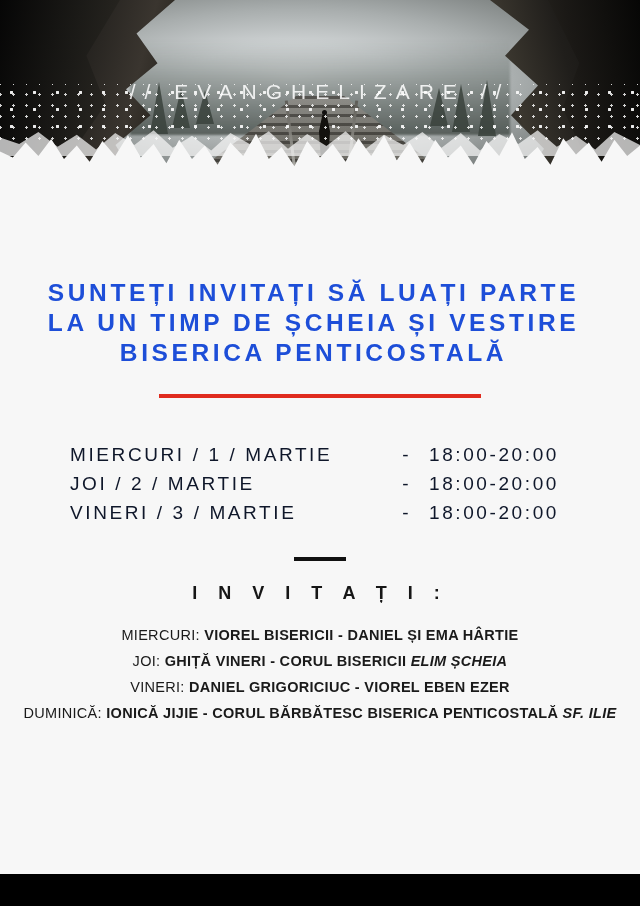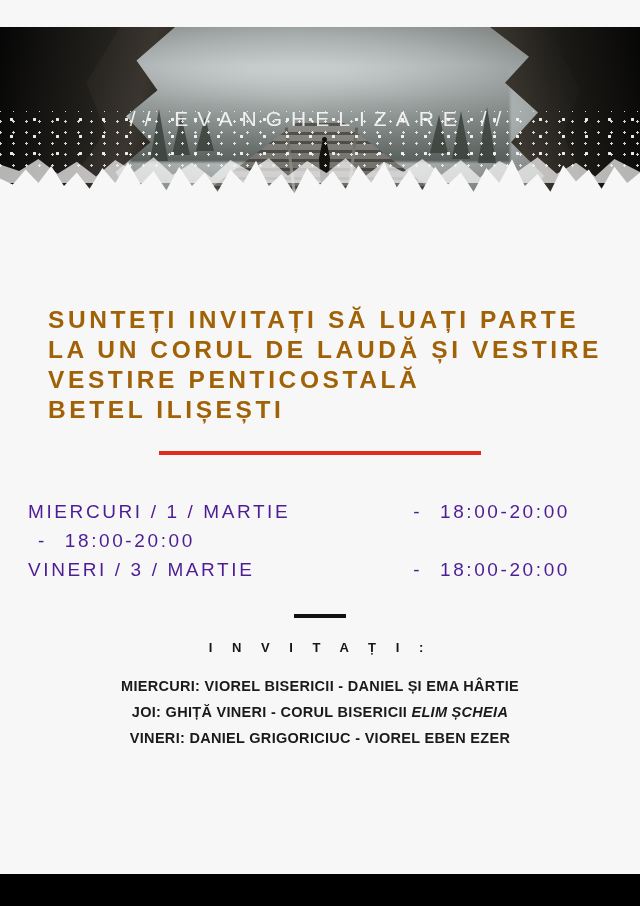--- a/index.html
+++ b/index.html
@@ -18,21 +18,20 @@
     overflow: hidden;
   }
 
   
   .hero {
     position: relative;
     width: 640px;
     height: 186px;
     overflow: hidden;
     background: #d946ef;
-    margin-top: 27px;
   }
   .hero-sky {
     position: absolute;
     left: 0; top: 0;
     width: 640px; height: 186px;
     background:
       radial-gradient(ellipse at 46% 42%, #e9ebec 0%, #cfd3d4 22%, #a9aeae 45%, #7d8281 68%, #51514f 100%);
   }
   
   .hero-forest-far {
@@ -189,41 +188,42 @@
     color: rgba(255,255,255,0.86);
     font-size: 21px;
     letter-spacing: 9px;
     font-weight: 400;
     font-family: "Liberation Sans", sans-serif;
   }
 
   
   .headline {
     margin: 0;
-    padding: 92px 30px 0 48px;
-    color: #a16207;
+    padding: 92px 30px 0 17px;
+    text-align: center;
+    color: #1d4ed8;
     font-weight: bold;
     font-size: 24.5px;
     line-height: 30px;
     letter-spacing: 3.6px;
   }
   .headline div { white-space: nowrap; }
 
   .red-rule {
     width: 322px;
     height: 4px;
     background: #e02b1e;
     margin: 26px auto 0 auto;
   }
 
   
   .schedule {
-    margin: 42px 0 0 0;
-    padding: 0 70px 0 28px;
-    color: #4c1d95;
+    margin: 42px 11px 0 0;
+    padding: 0 70px 0 70px;
+    color: #0f172a;
     font-size: 19px;
     letter-spacing: 2.6px;
     line-height: 29px;
   }
   .sched-row {
     display: flex;
     justify-content: space-between;
     white-space: nowrap;
   }
   .sched-left { text-align: right; flex: 0 0 auto; }
@@ -235,33 +235,33 @@
     height: 4px;
     background: #111111;
     margin: 30px auto 0 auto;
   }
 
   
   .invitati-label {
     margin-top: 22px;
     text-align: center;
     font-weight: bold;
-    font-size: 13px;
+    font-size: 18px;
     letter-spacing: 8px;
     color: #161616;
   }
   .guests {
     margin-top: 18px;
     text-align: center;
     color: #1a1a1a;
     font-size: 14.5px;
     line-height: 26px;
     letter-spacing: 0.3px;
   }
-  .guests .day { font-weight: bold; }
+  .guests .day { font-weight: normal; }
   .guests .name { font-weight: bold; }
   .guests .ital { font-style: italic; font-weight: bold; }
 
   
   .bottom-bar {
     position: absolute;
     left: 0; bottom: 0;
     width: 640px;
     height: 32px;
     background: #000000;
@@ -300,39 +300,42 @@
 
     <div class="hero-speckles"></div>
     <div class="hero-tear2"></div>
     <div class="hero-tear"></div>
 
     <div class="evanghelizare">// EVANGHELIZARE //</div>
   </div>
 
   <div class="headline">
     <div>SUNTEȚI INVITAȚI SĂ LUAȚI PARTE</div>
-    <div>LA UN CORUL DE LAUDĂ ȘI VESTIRE</div>
-    <div>VESTIRE PENTICOSTALĂ</div>
-    <div>BETEL ILIȘEȘTI</div>
+    <div>LA UN TIMP DE ȘCHEIA ȘI VESTIRE</div>
+    <div>BISERICA PENTICOSTALĂ</div>
   </div>
 
   <div class="red-rule"></div>
 
   <div class="schedule">
     <div class="sched-row">
       <span class="sched-left">
         <span>MIERCURI</span>
         <span>/ 1 / MARTIE</span>
       </span>
       <span class="sched-right">
         <span class="sched-sep">-</span>
         <span>18:00-20:00</span>
       </span>
     </div>
     <div class="sched-row">
+      <span class="sched-left">
+        <span>JOI</span>
+        <span>/ 2 / MARTIE</span>
+      </span>
       <span class="sched-right">
         <span class="sched-sep">-</span>
         <span>18:00-20:00</span>
       </span>
     </div>
     <div class="sched-row">
       <span class="sched-left">
         <span>VINERI</span>
         <span>/ 3 / MARTIE</span>
       </span>
@@ -353,16 +356,20 @@
       <span class="name">VIOREL BISERICII - DANIEL ȘI EMA HÂRTIE</span><span class="ital"></span>
     </div>
     <div>
       <span class="day">JOI:</span>
       <span class="name">GHIȚĂ VINERI - CORUL BISERICII </span><span class="ital">ELIM ȘCHEIA</span>
     </div>
     <div>
       <span class="day">VINERI:</span>
       <span class="name">DANIEL GRIGORICIUC - VIOREL EBEN EZER</span><span class="ital"></span>
     </div>
+    <div>
+      <span class="day">DUMINICĂ:</span>
+      <span class="name">IONICĂ JIJIE - CORUL BĂRBĂTESC BISERICA PENTICOSTALĂ </span><span class="ital">SF. ILIE</span>
+    </div>
   </div>
 
   <div class="bottom-bar"></div>
 </div>
 
 </body></html>

